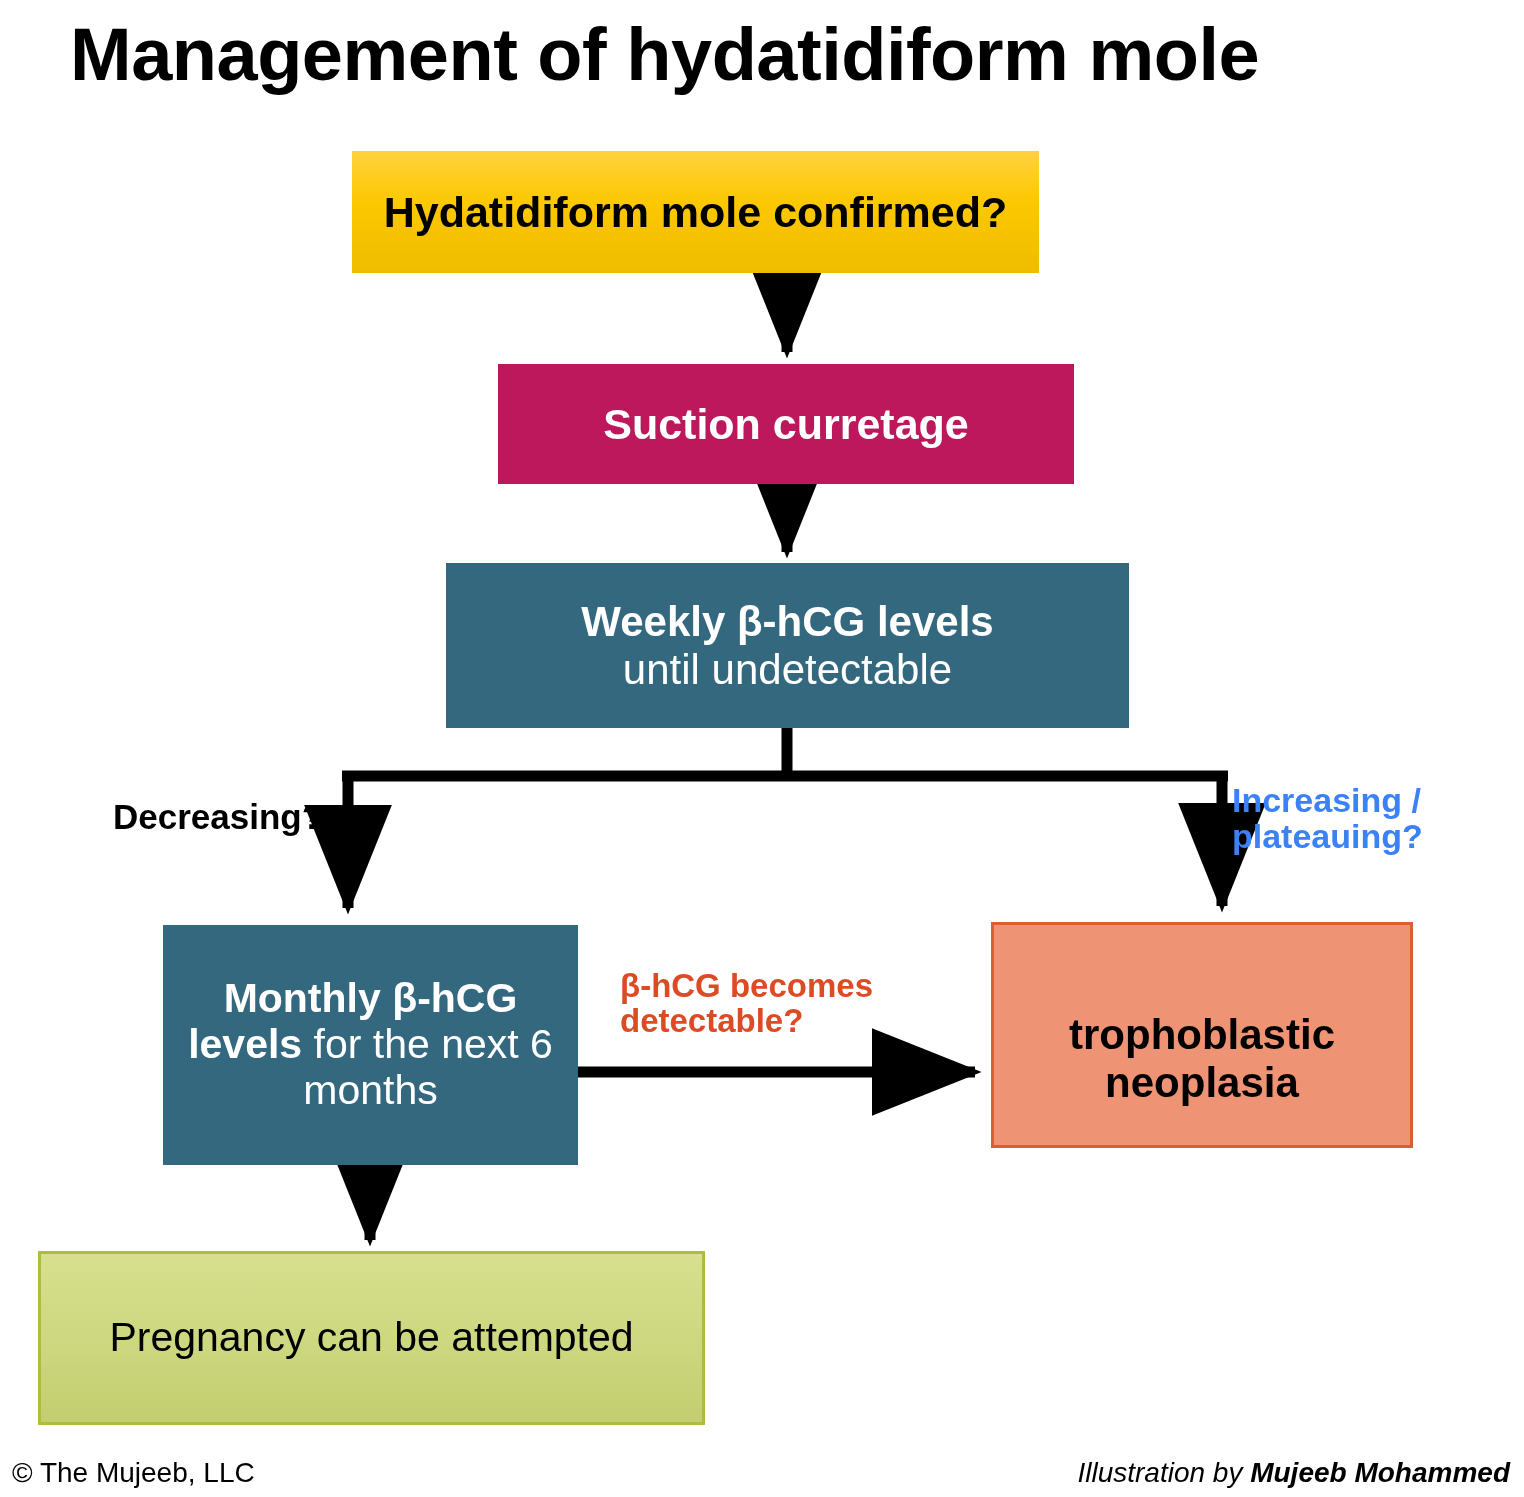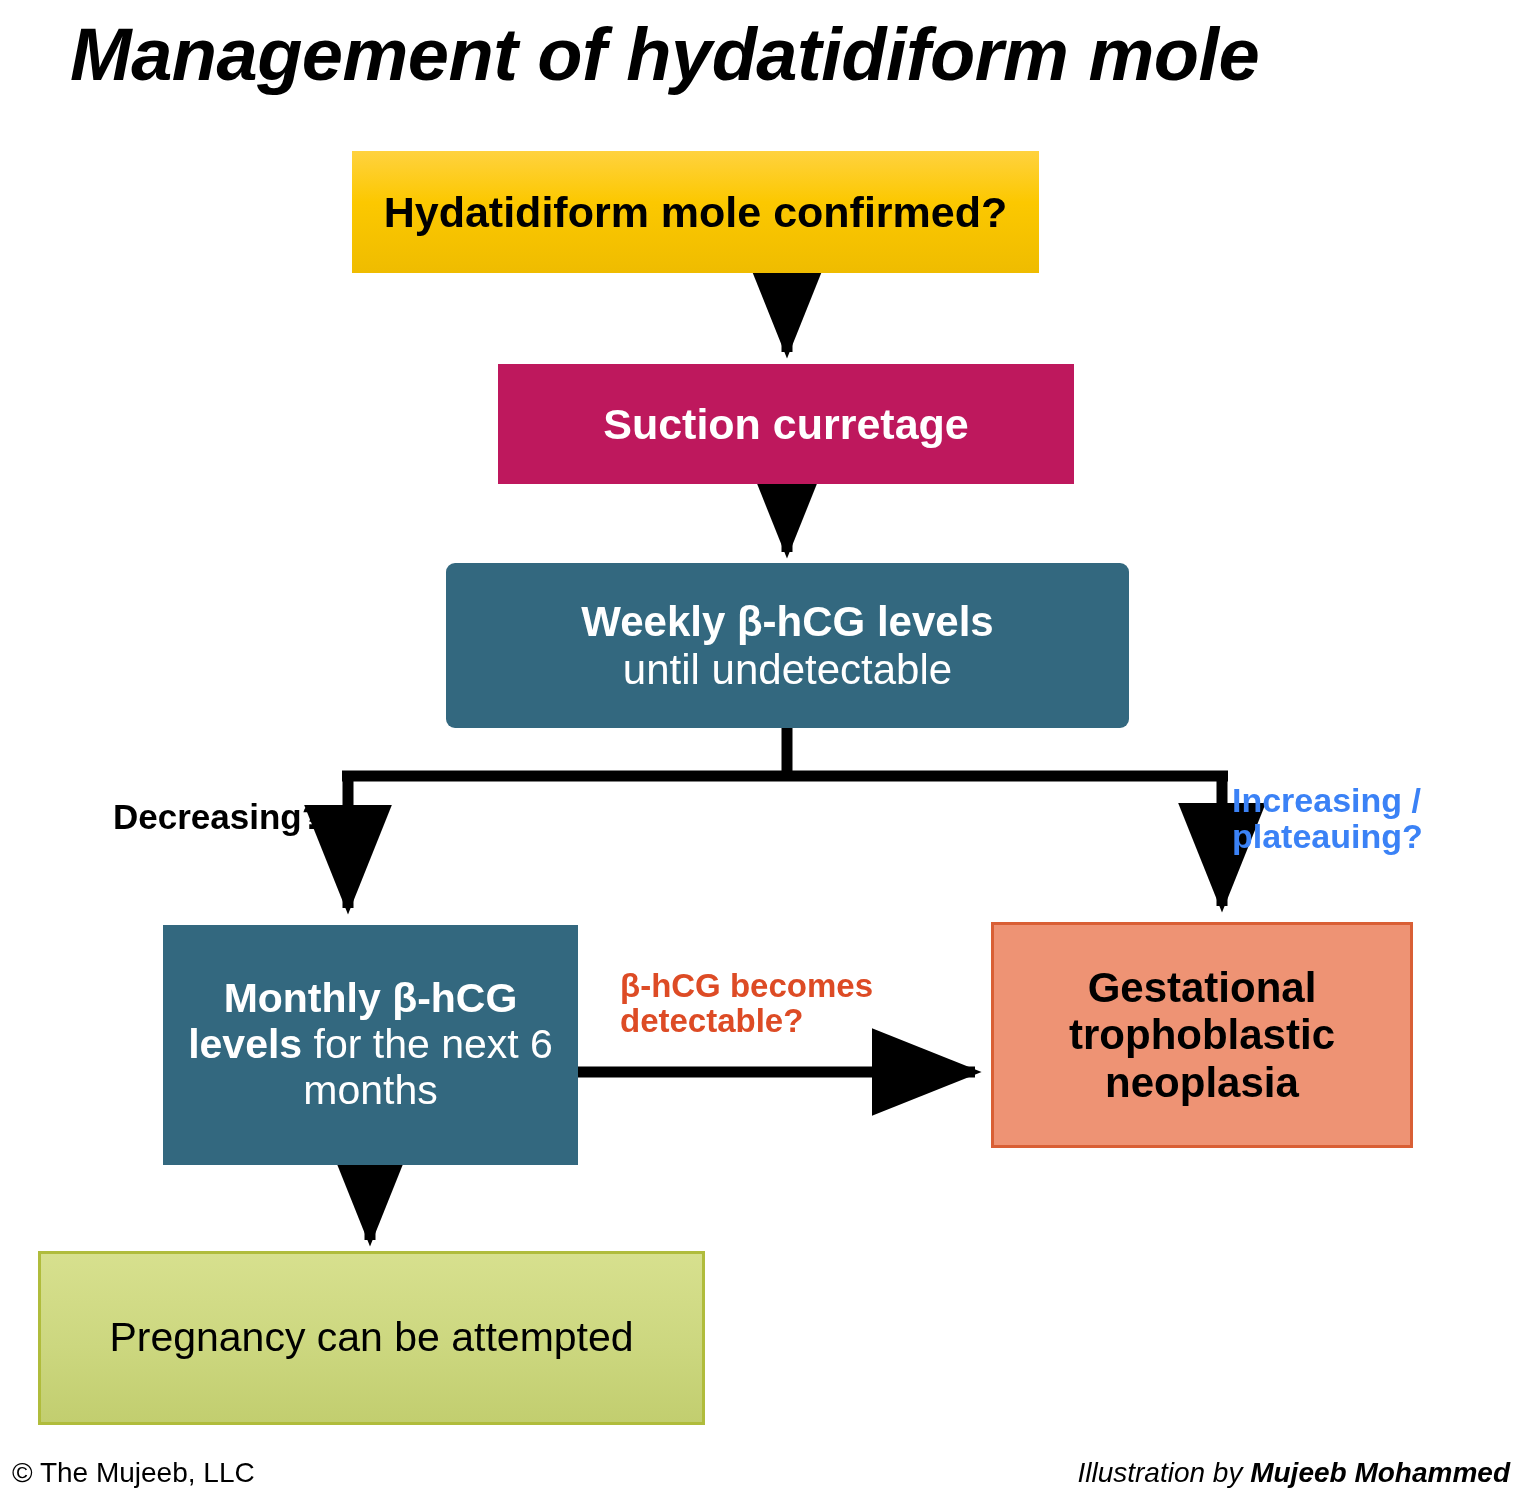--- a/index.html
+++ b/index.html
@@ -24,21 +24,20 @@
     position: absolute;
     left: 70px;
     top: 16px;
     width: 1400px;
     font-size: 74px;
     font-weight: bold;
     color: #000000;
     letter-spacing: -0.5px;
     line-height: 1.05;
     white-space: nowrap;
-    font-style: italic;
   }
 
   
   .node {
     position: absolute;
     box-sizing: border-box;
     display: flex;
     align-items: center;
     justify-content: center;
     text-align: center;
@@ -72,21 +71,20 @@
   
   #node-weekly {
     left: 446px;
     top: 563px;
     width: 683px;
     height: 165px;
     background: #33687f;
     color: #ffffff;
     font-size: 42px;
     flex-direction: column;
-    border-radius: 9px;
   }
   #node-monthly {
     left: 163px;
     top: 925px;
     width: 415px;
     height: 240px;
     background: #33687f;
     color: #ffffff;
     font-size: 41px;
     padding: 0 16px;
@@ -215,21 +213,21 @@
   <div class="node" id="node-weekly">
     <span class="line-bold">Weekly β-hCG levels</span>
     <span class="line-reg">until undetectable</span>
   </div>
 
   <div class="node" id="node-monthly">
     <span><span class="line-bold">Monthly β-hCG levels</span><span class="line-reg"> for the next 6 months</span></span>
   </div>
 
   <div class="node" id="node-gtn">
-    <span><span>Gestational</span><br><span>trophoblastic</span><br><span>neoplasia</span></span>
+    <span><br><span>trophoblastic</span><br><span>neoplasia</span></span>
   </div>
 
   <div class="node" id="node-surveillance">
     <span class="line-reg">Pregnancy can be attempted</span>
   </div>
 
   <div class="edge-label" id="label-decreasing">Decreasing?</div>
 
   <div class="edge-label" id="label-increasing">Increasing /
 plateauing?</div>

